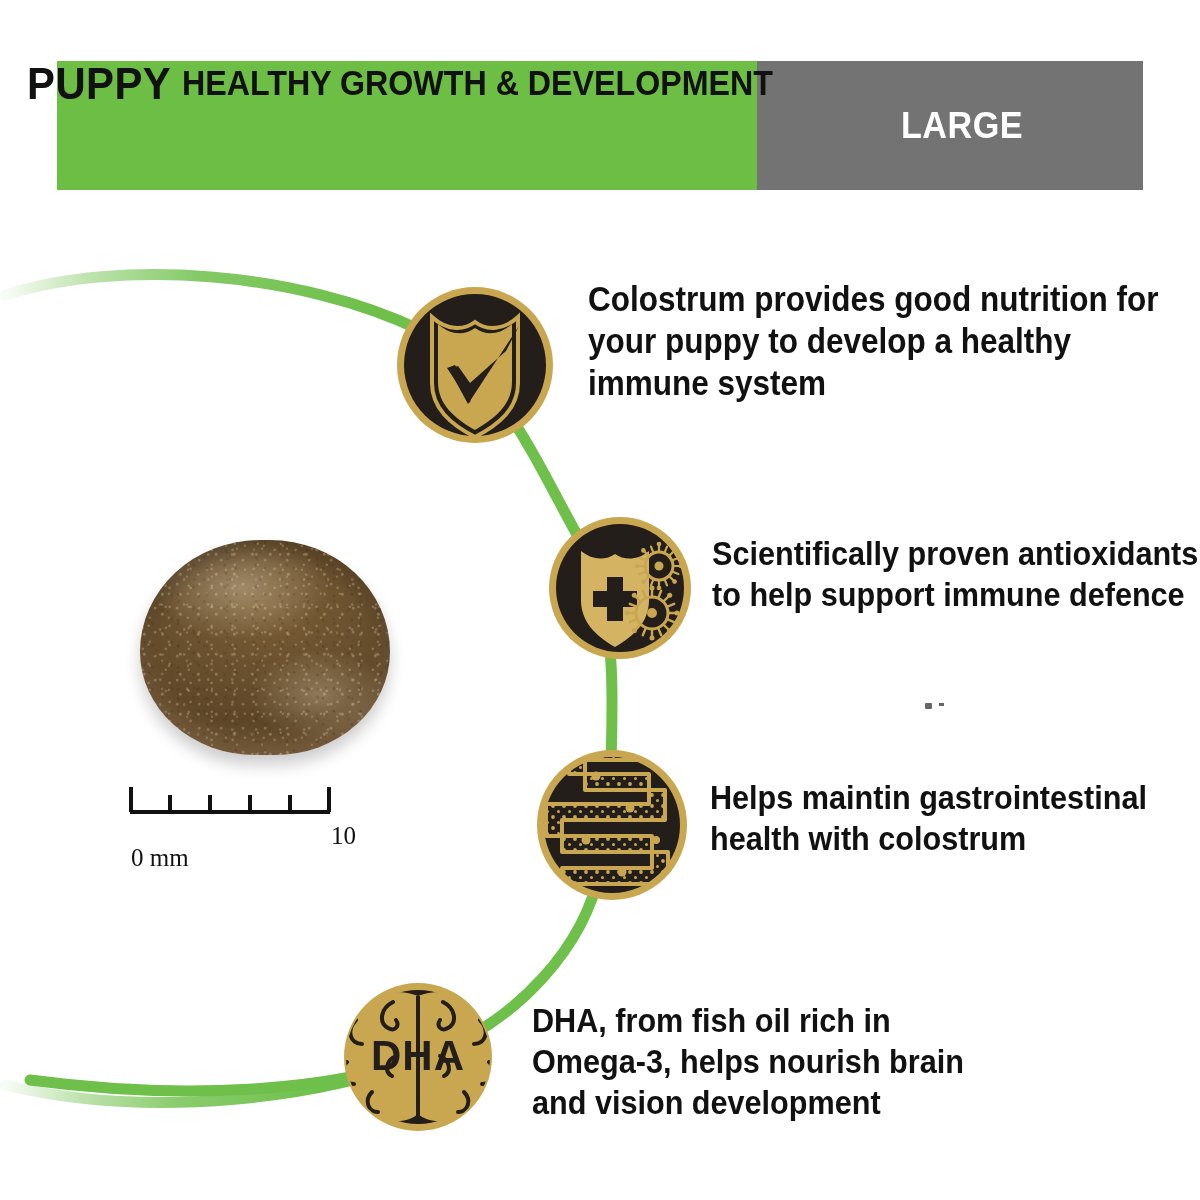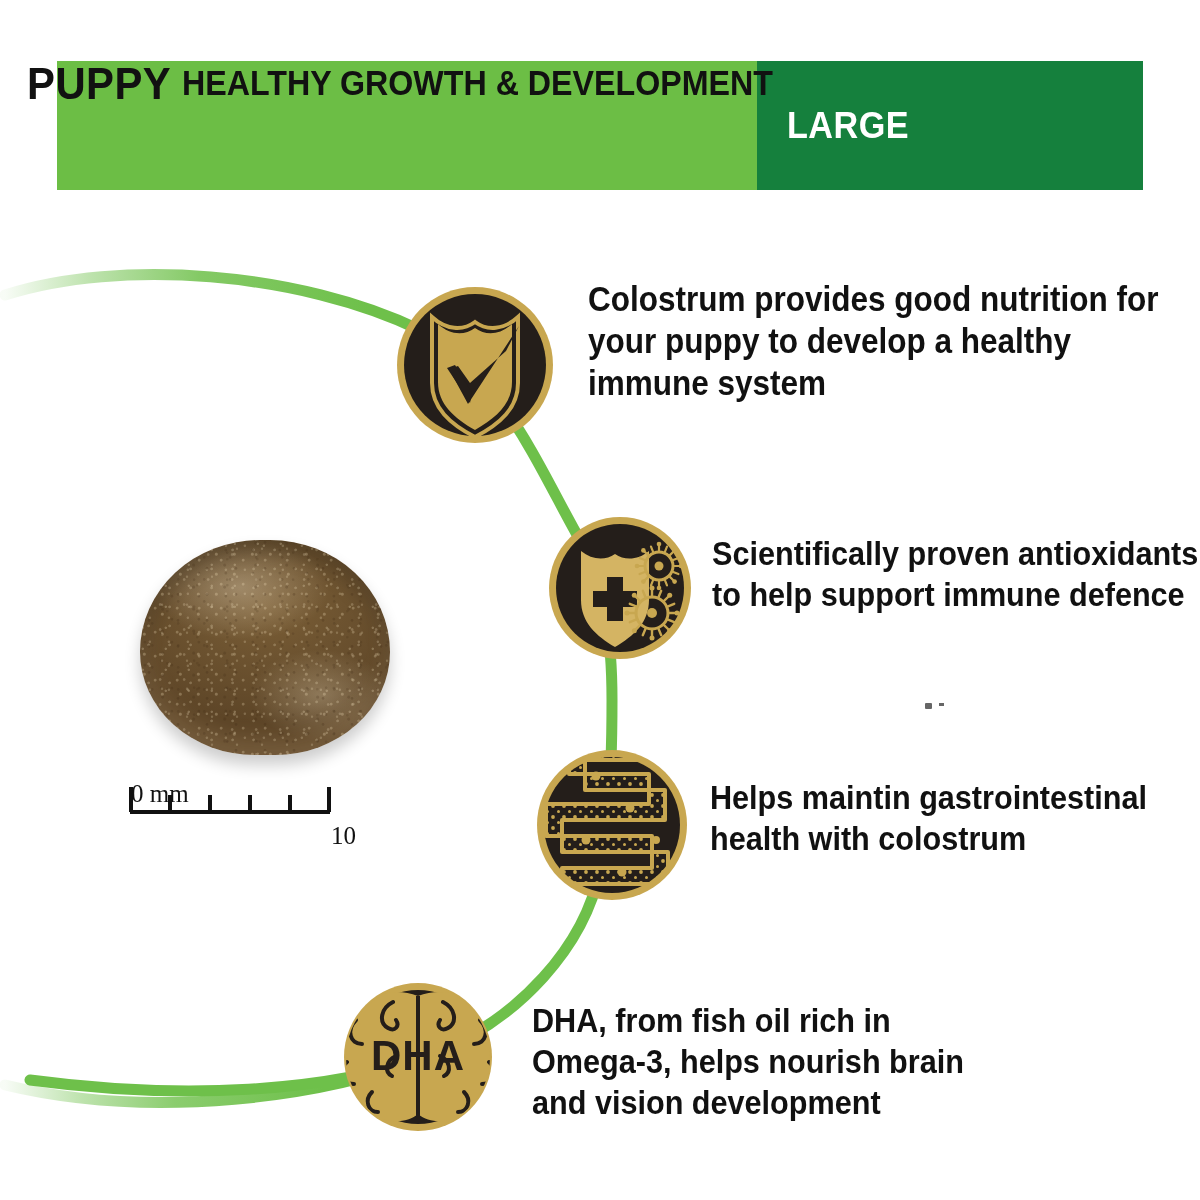--- a/index.html
+++ b/index.html
@@ -19,23 +19,24 @@
   }
   #header-green{
     width:700px; height:100%;
     background:#6CBE45;
     display:flex; flex-direction:row;
     justify-content:center;
     padding-left:37px;
   }
   #header-blue{
     flex:1; height:100%;
-    background:#15803d;
+    background:#737373;
     display:flex; align-items:center;
     padding-left:30px;
+    justify-content:center;
   }
   #title-main{
     font-family:"Liberation Sans Narrow","Liberation Sans", sans-serif;
     font-weight:bold;
     font-size:45px;
     letter-spacing:0.5px;
     line-height:1.0;
     color:#111111;
     transform:scaleX(0.93);
     transform-origin:left center;
@@ -124,21 +125,21 @@
       23px 21px, 29px 26px, 19px 24px, 31px 22px, 25px 28px,
       27px 23px, 21px 19px, 33px 27px, 24px 25px,
       18px 20px, 26px 22px, 22px 24px, 30px 26px;
   }
   #scale-label-left, #scale-label-right{
     position:absolute;
     font-family:"Liberation Serif", serif;
     font-size:25px;
     color:#111111;
   }
-  #scale-label-left{ left:131px; top:780px; }
+  #scale-label-left{ left:131px; top:844px; }
   #scale-label-right{ left:313px; top:822px;margin-left:18px; }
 </style>
 </head>
 <body>
 
 <div id="header-bar">
   <div id="header-green">
     <div id="title-main">PUPPY</div>
     <div id="title-sub">HEALTHY GROWTH &amp; DEVELOPMENT</div>
   </div>

